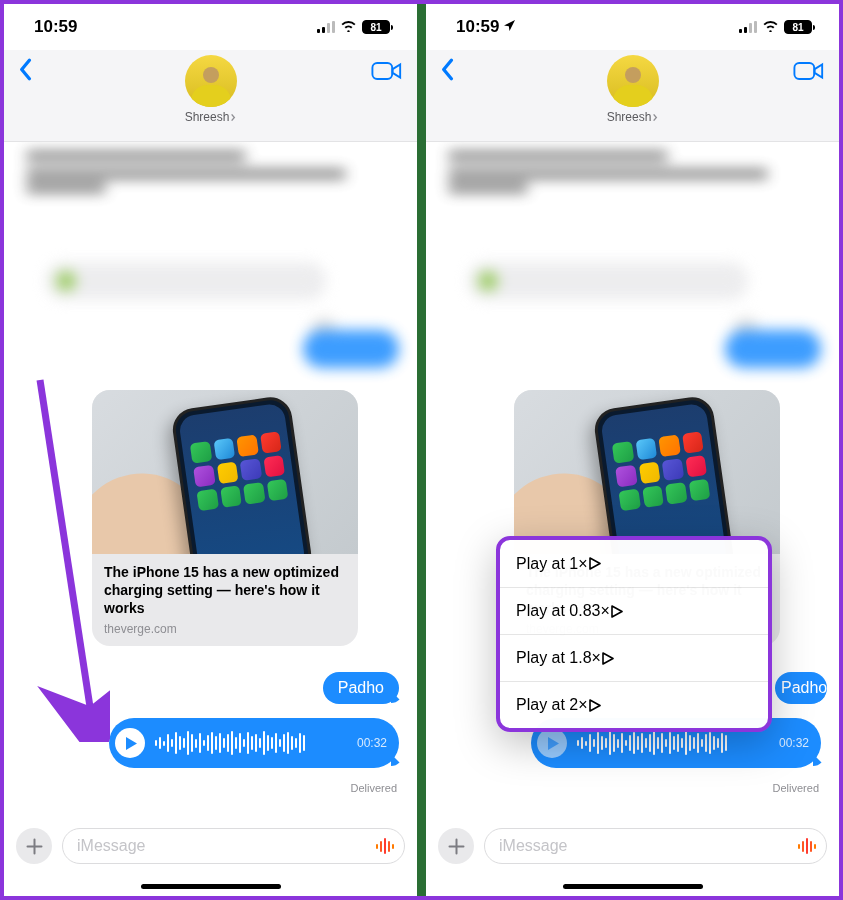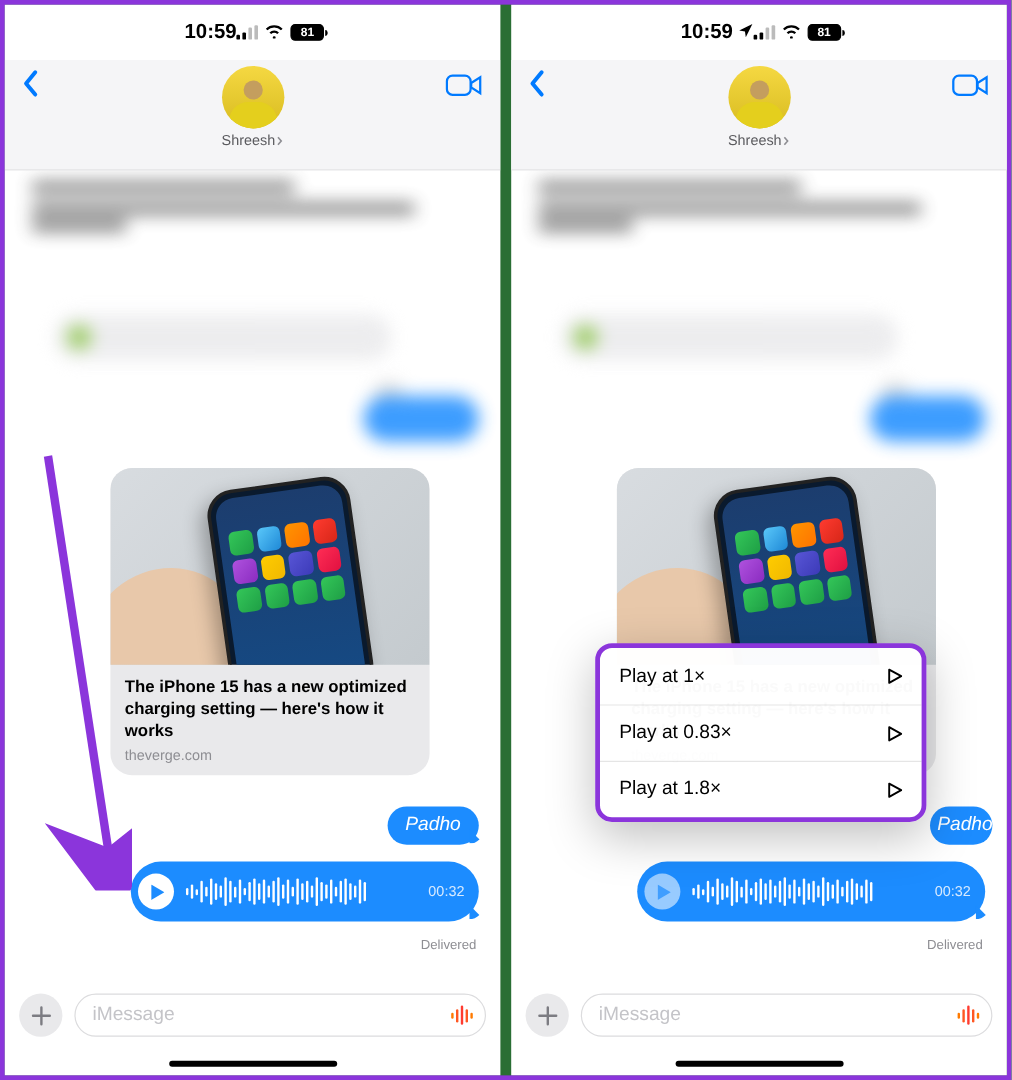--- a/index.html
+++ b/index.html
@@ -1,20 +1,20 @@
 <!DOCTYPE html>
 <html><head>
   <meta charset="utf-8">
   <style>
     * { margin:0; padding:0; box-sizing:border-box; font-family:-apple-system,'SF Pro Text','Helvetica Neue',Arial,sans-serif; -webkit-font-smoothing:antialiased; }
     body { background:#fff; width:843px; height:900px; overflow:hidden; }
     .outer { display:flex; width:843px; height:900px; border:4px solid #8b35db; background:#2a6e34; }
     .gap { width:9px; background:#2a6e34; }
     .phone { width:413px; height:892px; background:#fff; position:relative; overflow:hidden; display:flex; flex-direction:column; }
-    .status-bar { height:46px; display:flex; align-items:center; justify-content:center; padding:0 24px 0 30px; font-size:17px; font-weight:600; position:relative; }
+    .status-bar { height:46px; display:flex; align-items:center; justify-content:space-between; padding:0 24px 0 30px; font-size:17px; font-weight:600; position:relative; }
     .status-right { display:flex; align-items:center; gap:5px; }
     .sig { display:flex; align-items:flex-end; gap:2px; height:12px; }
     .sig span { width:3px; background:#000; border-radius:1px; }
     .sig span:nth-child(1){height:4px}
     .sig span:nth-child(2){height:6px}
     .sig span:nth-child(3){height:10px;background:#bbb}
     .sig span:nth-child(4){height:12px;background:#bbb}
     .wifi svg { width:17px; height:13px; }
     .batt { display:flex; align-items:center; gap:1px; }
     .batt-body { width:28px; height:14px; border:1px solid #000; border-radius:4px; position:relative; display:flex; align-items:center; justify-content:center; font-size:10px; font-weight:700; background:#000; color:#fff; }
@@ -50,41 +50,41 @@
     .phone-screen span:nth-child(3){background:linear-gradient(135deg,#ff9500,#ff7300)}
     .phone-screen span:nth-child(4){background:linear-gradient(135deg,#ff3b30,#d62618)}
     .phone-screen span:nth-child(5){background:linear-gradient(135deg,#af52de,#8a2bc0)}
     .phone-screen span:nth-child(6){background:linear-gradient(135deg,#ffcc00,#f0b800)}
     .phone-screen span:nth-child(7){background:linear-gradient(135deg,#5856d6,#3c3ab8)}
     .phone-screen span:nth-child(8){background:linear-gradient(135deg,#ff2d55,#e01040)}
     .hand { position:absolute; left:-18px; bottom:-40px; width:130px; height:120px; background:#e8c8aa; border-radius:50% 50% 40% 40%; transform:rotate(-20deg); }
     .link-text { padding:10px 12px 10px; }
     .link-title { font-size:14px; font-weight:600; line-height:1.28; color:#000; }
     .link-src { font-size:12px; color:#8e8e93; margin-top:4px; }
-    .msg-padho { position:absolute; top:530px; right:18px; background:#1c8cff; color:#fff; padding:7px 15px; border-radius:18px; font-size:16px;font-style:italic; }
+    .msg-padho { position:absolute; top:530px; right:18px; background:#1c8cff; color:#fff; padding:7px 15px; border-radius:18px; font-size:16px; }
     .msg-padho::after { content:''; position:absolute; right:-4px; bottom:1px; width:12px; height:12px; background:#1c8cff; border-radius:0 0 12px 0; clip-path:polygon(0 0,100% 100%,0 100%); }
     .audio { position:absolute; top:576px; right:18px; width:290px; height:50px; background:#1c8cff; border-radius:25px; display:flex; align-items:center; padding:0 12px 0 6px; gap:10px; }
     .audio::after { content:''; position:absolute; right:-4px; bottom:2px; width:12px; height:12px; background:#1c8cff; border-radius:0 0 12px 0; clip-path:polygon(0 0,100% 100%,0 100%); }
     .play { width:30px; height:30px; border-radius:50%; background:#fff; display:flex; align-items:center; justify-content:center; flex-shrink:0; }
     .play svg { width:11px; height:13px; margin-left:2px; }
     .wave { flex:1; display:flex; align-items:center; gap:2px; height:28px; }
     .wave span { width:2px; background:#fff; border-radius:1px; }
     .dur { font-size:12px; color:#d7eaff; font-variant-numeric:tabular-nums; }
     .delivered { position:absolute; top:640px; right:20px; font-size:11px; color:#8e8e93; }
     .input-row { position:absolute; bottom:32px; left:12px; right:12px; display:flex; align-items:center; gap:10px; }
     .plus { width:36px; height:36px; border-radius:50%; background:#e9e9eb; display:flex; align-items:center; justify-content:center; color:#7c7c82; }
     .plus svg { width:17px; height:17px; }
     .msg-input { flex:1; height:36px; border:1px solid #dcdcde; border-radius:18px; display:flex; align-items:center; padding:0 10px 0 14px; font-size:16px; color:#c4c4c8; justify-content:space-between; }
     .rec-icon { display:flex; align-items:center; gap:2px; height:16px; }
     .rec-icon span { width:2px; border-radius:1px; }
     .home-ind { position:absolute; bottom:7px; left:50%; transform:translateX(-50%); width:140px; height:5px; background:#000; border-radius:3px; }
     .arrow-ann { position:absolute; top:230px; left:16px; pointer-events:none; }
     .arrow-ann svg { width:90px; height:370px; }
     .speed-menu { position:absolute; top:394px; left:70px; width:276px; background:rgba(255,255,255,.98); border-radius:14px; box-shadow:0 12px 40px rgba(0,0,0,.25); border:4px solid #8b35db; overflow:hidden; }
-    .speed-item { height:47px; display:flex; align-items:center; justify-content:space-between; padding:0 16px; font-size:16px; color:#000; border-top:1px solid rgba(0,0,0,.1); }
+    .speed-item { height:47px; display:flex; align-items:center; padding:0 16px; font-size:16px; color:#000; border-top:1px solid rgba(0,0,0,.1); }
     .speed-item:first-child { border-top:none; }
     .speed-item svg { width:13px; height:15px; }
     .audio.dim .play { background:rgba(255,255,255,.55); }
     .audio.dim .play svg { opacity:.7; }
   </style>
 </head>
 <body>
 
 <div class="outer">
 
@@ -398,16 +398,22 @@
             <svg viewBox="0 0 13 15" fill="none" stroke="#000" stroke-width="1.6" stroke-linejoin="round">
               <path d="M2 2l10 5.5L2 13z"></path>
             </svg>
           </div>
         <div class="speed-item">
             <span>Play at 1.8×</span>
             <svg viewBox="0 0 13 15" fill="none" stroke="#000" stroke-width="1.6" stroke-linejoin="round">
               <path d="M2 2l10 5.5L2 13z"></path>
             </svg>
           </div>
+        <div class="speed-item">
+            <span>Play at 2×</span>
+            <svg viewBox="0 0 13 15" fill="none" stroke="#000" stroke-width="1.6" stroke-linejoin="round">
+              <path d="M2 2l10 5.5L2 13z"></path>
+            </svg>
+          </div>
       </div>
     </div>
   </div>
 </div>
 
 </body></html>

